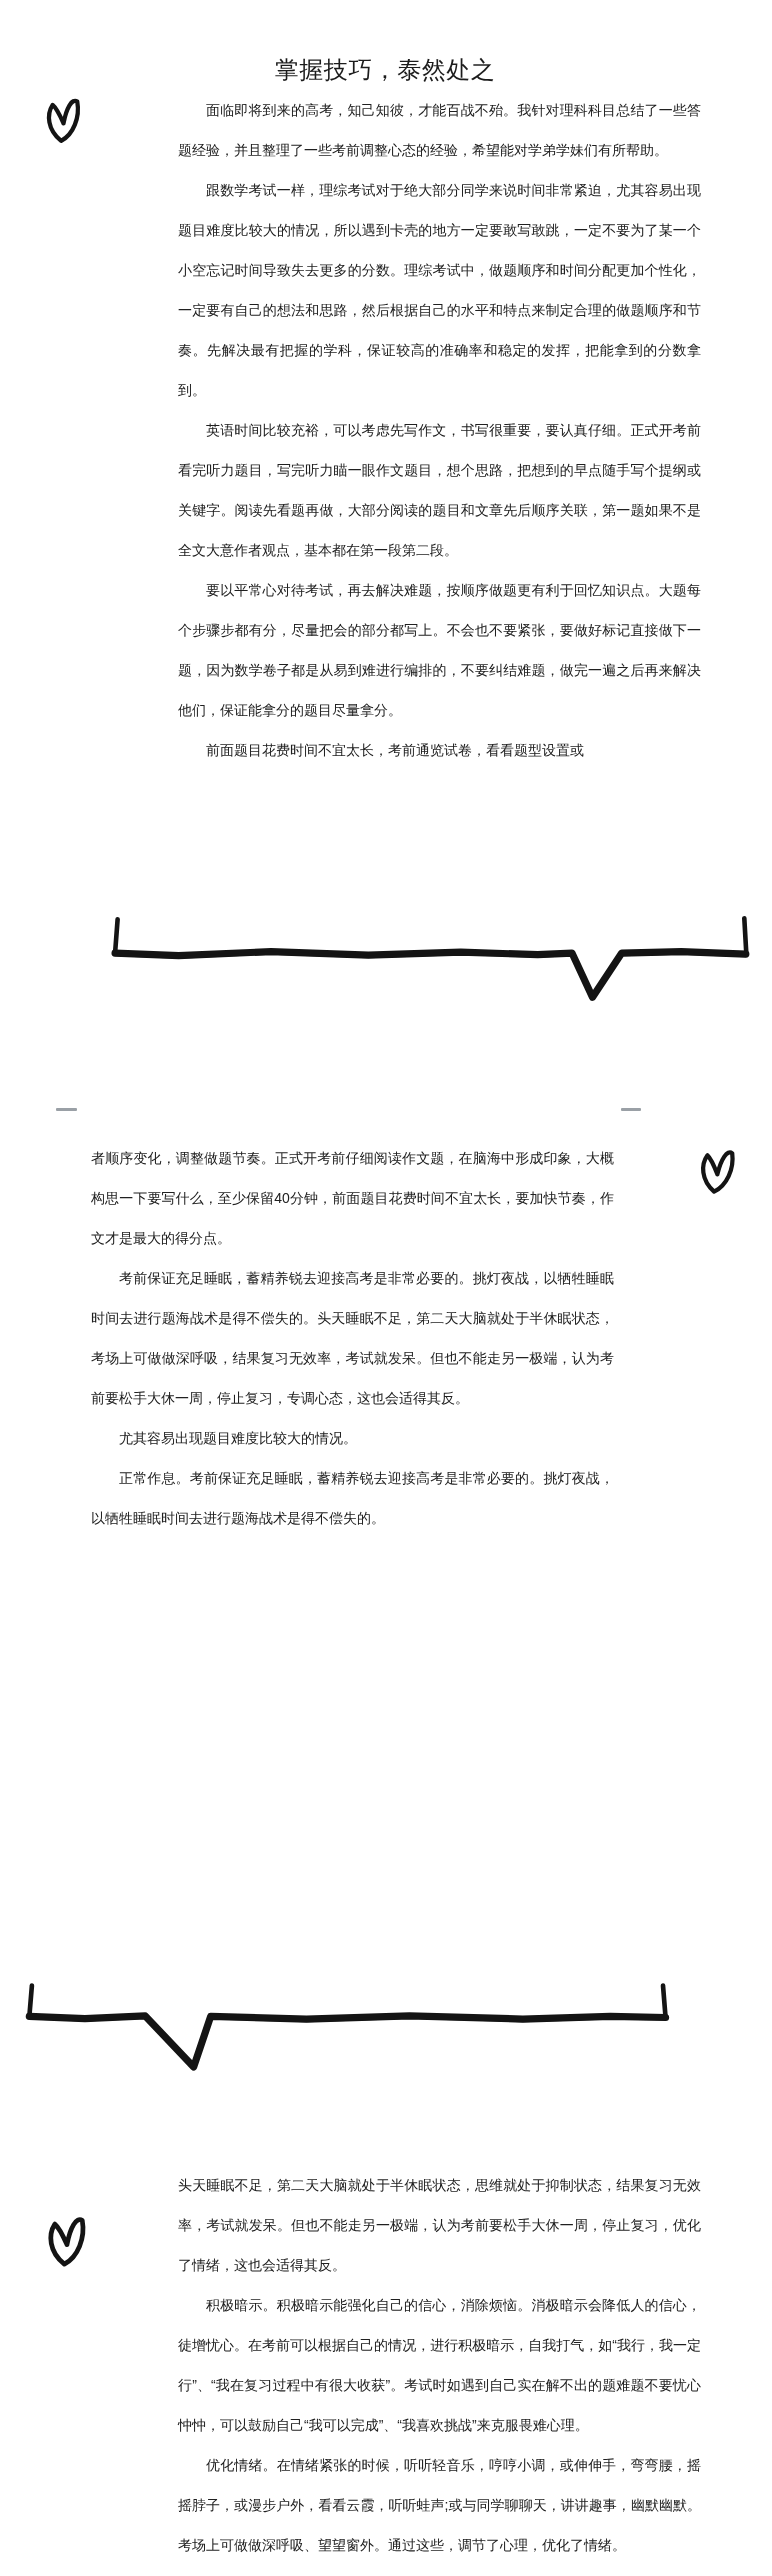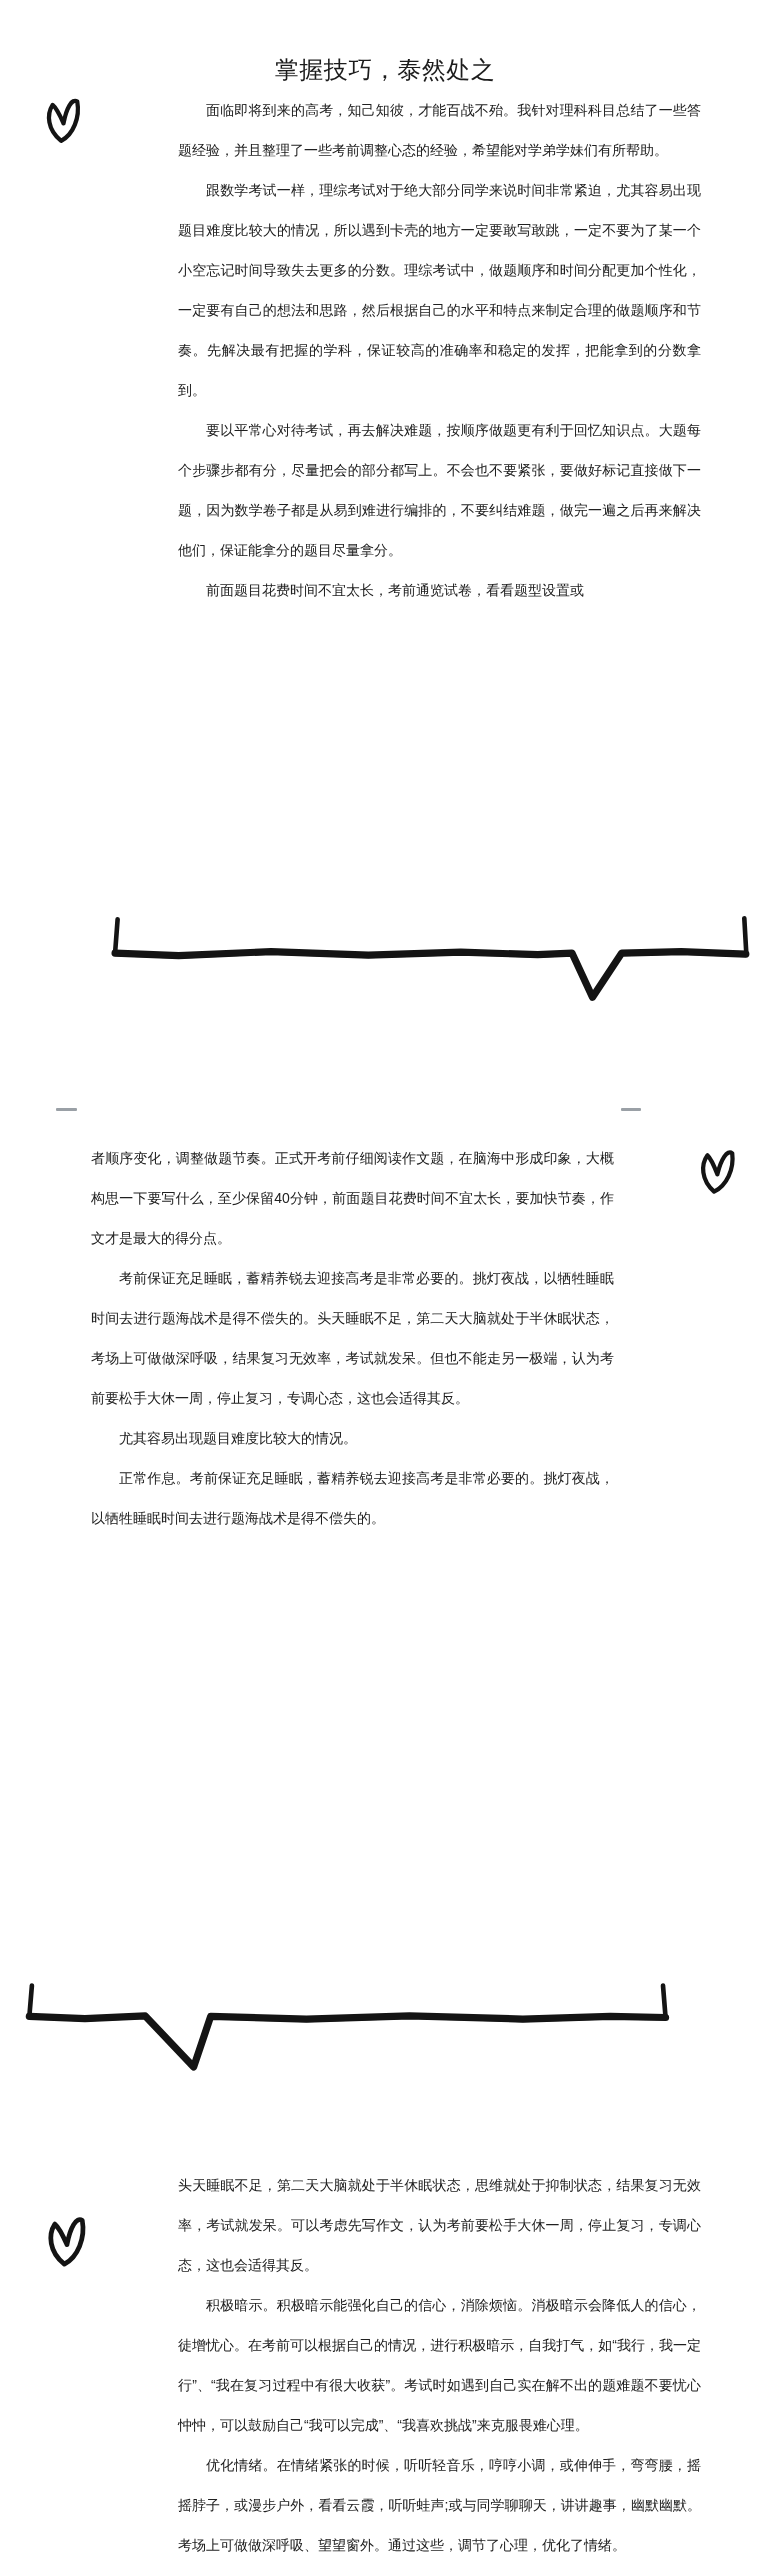--- a/index.html
+++ b/index.html
@@ -49,20 +49,21 @@
 
   <svg class="heart-svg" style="left:38px;top:94px;" width="52" height="53" viewBox="0 0 100 112">
     <path d="M49 62 C41 44 31 27 26 23 C13 43 15 76 44 99 C70 85 84 49 78 16 C67 8 55 30 49 62" fill="none" stroke="#141414" stroke-width="9" stroke-linecap="round" stroke-linejoin="round"></path>
   </svg>
 
   <div class="doc-title">掌握技巧，泰然处之</div>
 
   <div class="text-block s1">
     <p>面临即将到来的高考，知己知彼，才能百战不殆。我针对理科科目总结了一些答题经验，并且整理了一些考前调整心态的经验，希望能对学弟学妹们有所帮助。</p>
     <p>跟数学考试一样，理综考试对于绝大部分同学来说时间非常紧迫，尤其容易出现题目难度比较大的情况，所以遇到卡壳的地方一定要敢写敢跳，一定不要为了某一个小空忘记时间导致失去更多的分数。理综考试中，做题顺序和时间分配更加个性化，一定要有自己的想法和思路，然后根据自己的水平和特点来制定合理的做题顺序和节奏。先解决最有把握的学科，保证较高的准确率和稳定的发挥，把能拿到的分数拿到。</p>
+    <p>英语时间比较充裕，可以考虑先写作文，书写很重要，要认真仔细。正式开考前看完听力题目，写完听力瞄一眼作文题目，想个思路，把想到的早点随手写个提纲或关键字。阅读先看题再做，大部分阅读的题目和文章先后顺序关联，第一题如果不是全文大意作者观点，基本都在第一段第二段。</p>
     <p>要以平常心对待考试，再去解决难题，按顺序做题更有利于回忆知识点。大题每个步骤步都有分，尽量把会的部分都写上。不会也不要紧张，要做好标记直接做下一题，因为数学卷子都是从易到难进行编排的，不要纠结难题，做完一遍之后再来解决他们，保证能拿分的题目尽量拿分。</p>
     <p>前面题目花费时间不宜太长，考前通览试卷，看看题型设置或</p>
   </div>
 
   <svg class="bubble-svg" style="left:100px;top:909px;" width="665" height="100" viewBox="0 0 1290 195">
     <path d="M31 20 L26 86" fill="none" stroke="#141414" stroke-width="9" stroke-linecap="round"></path>
     <path d="M1253 18 L1257 88" fill="none" stroke="#141414" stroke-width="9" stroke-linecap="round"></path>
     <path d="M26 86 L150 91 L330 83 L520 90 L700 84 L850 89 L917 86 L957 172 L1014 86 L1130 83 L1256 88" fill="none" stroke="#141414" stroke-width="14" stroke-linecap="round" stroke-linejoin="round"></path>
     <path d="M26 89 L150 94 L330 86 L520 93 L700 87 L850 92 L917 89 L957 174 L1014 89 L1130 86 L1256 91" fill="none" stroke="#141414" stroke-width="6" stroke-linecap="round" stroke-linejoin="round" opacity="0.7"></path>
   </svg>
@@ -86,20 +87,20 @@
     <path d="M1252 24 L1257 86" fill="none" stroke="#141414" stroke-width="9" stroke-linecap="round"></path>
     <path d="M22 84 L130 88 L247 83 L341 182 L374 84 L560 89 L760 83 L980 89 L1150 84 L1257 86" fill="none" stroke="#141414" stroke-width="14" stroke-linecap="round" stroke-linejoin="round"></path>
     <path d="M22 87 L130 91 L247 86 L341 184 L374 87 L560 92 L760 86 L980 92 L1150 87 L1257 89" fill="none" stroke="#141414" stroke-width="6" stroke-linecap="round" stroke-linejoin="round" opacity="0.7"></path>
   </svg>
 
   <svg class="heart-svg" style="left:37px;top:2212px;" width="61" height="59" viewBox="0 0 100 112">
     <path d="M49 62 C41 44 31 27 26 23 C13 43 15 76 44 99 C70 85 84 49 78 16 C67 8 55 30 49 62" fill="none" stroke="#141414" stroke-width="9" stroke-linecap="round" stroke-linejoin="round"></path>
   </svg>
 
   <div class="text-block s3">
-    <p class="noindent">头天睡眠不足，第二天大脑就处于半休眠状态，思维就处于抑制状态，结果复习无效率，考试就发呆。可以考虑先写作文，认为考前要松手大休一周，停止复习，专调心态，这也会适得其反。</p>
+    <p class="noindent">头天睡眠不足，第二天大脑就处于半休眠状态，思维就处于抑制状态，结果复习无效率，考试就发呆。但也不能走另一极端，认为考前要松手大休一周，停止复习，优化了情绪，这也会适得其反。</p>
     <p>积极暗示。积极暗示能强化自己的信心，消除烦恼。消极暗示会降低人的信心，徒增忧心。在考前可以根据自己的情况，进行积极暗示，自我打气，如“我行，我一定行”、“我在复习过程中有很大收获”。考试时如遇到自己实在解不出的题难题不要忧心忡忡，可以鼓励自己“我可以完成”、“我喜欢挑战”来克服畏难心理。</p>
     <p>优化情绪。在情绪紧张的时候，听听轻音乐，哼哼小调，或伸伸手，弯弯腰，摇摇脖子，或漫步户外，看看云霞，听听蛙声;或与同学聊聊天，讲讲趣事，幽默幽默。考场上可做做深呼吸、望望窗外。通过这些，调节了心理，优化了情绪。</p>
 
   </div>
 
 </div>
 
 
 </body></html>

